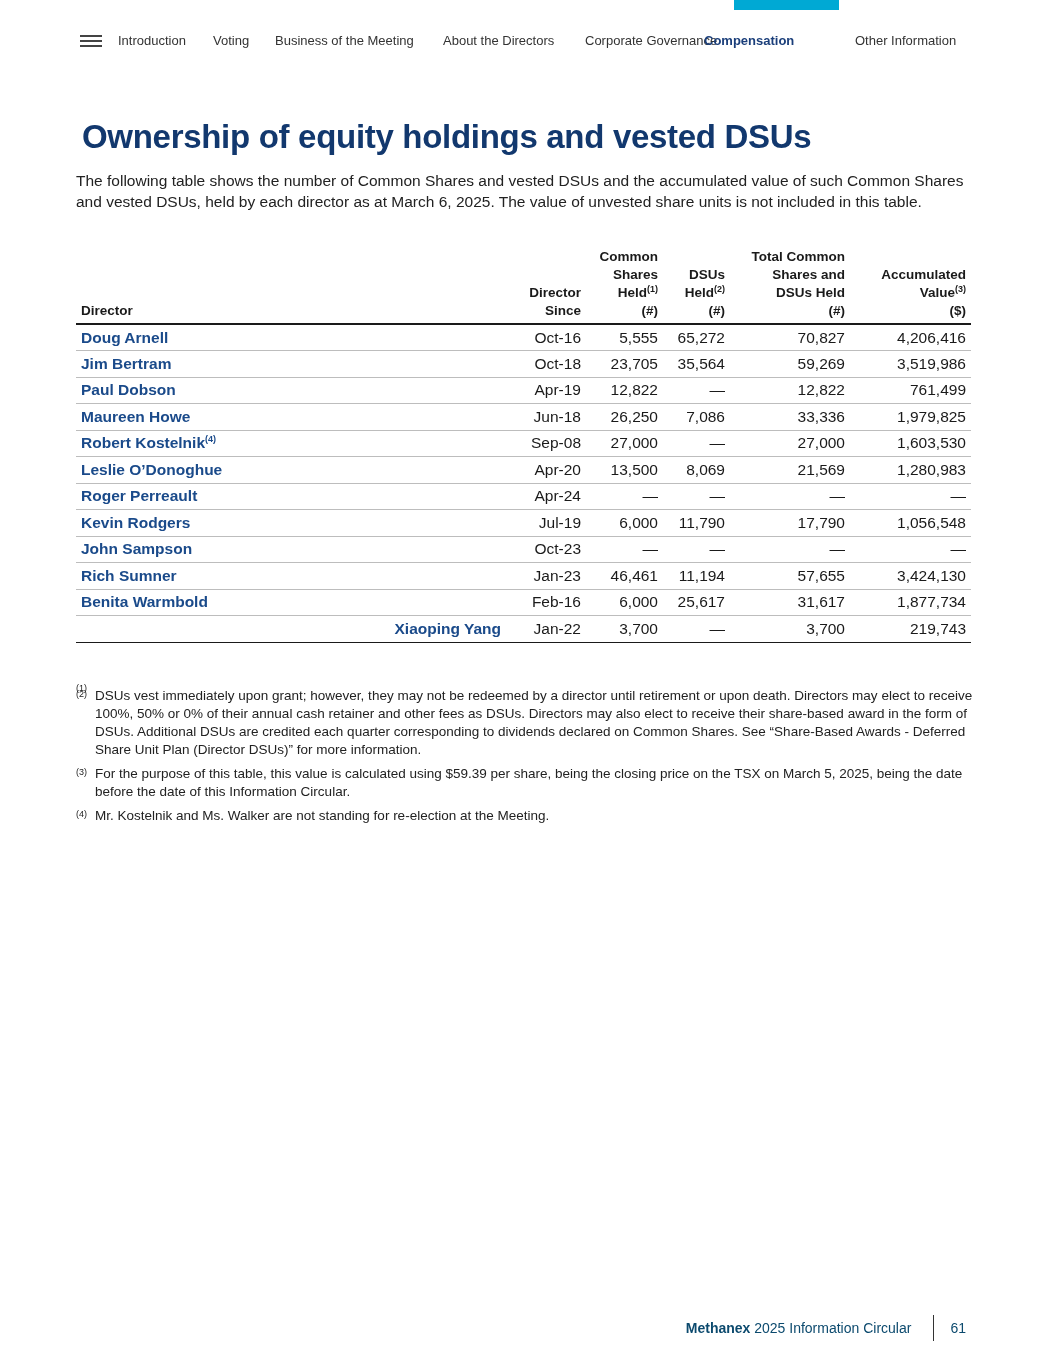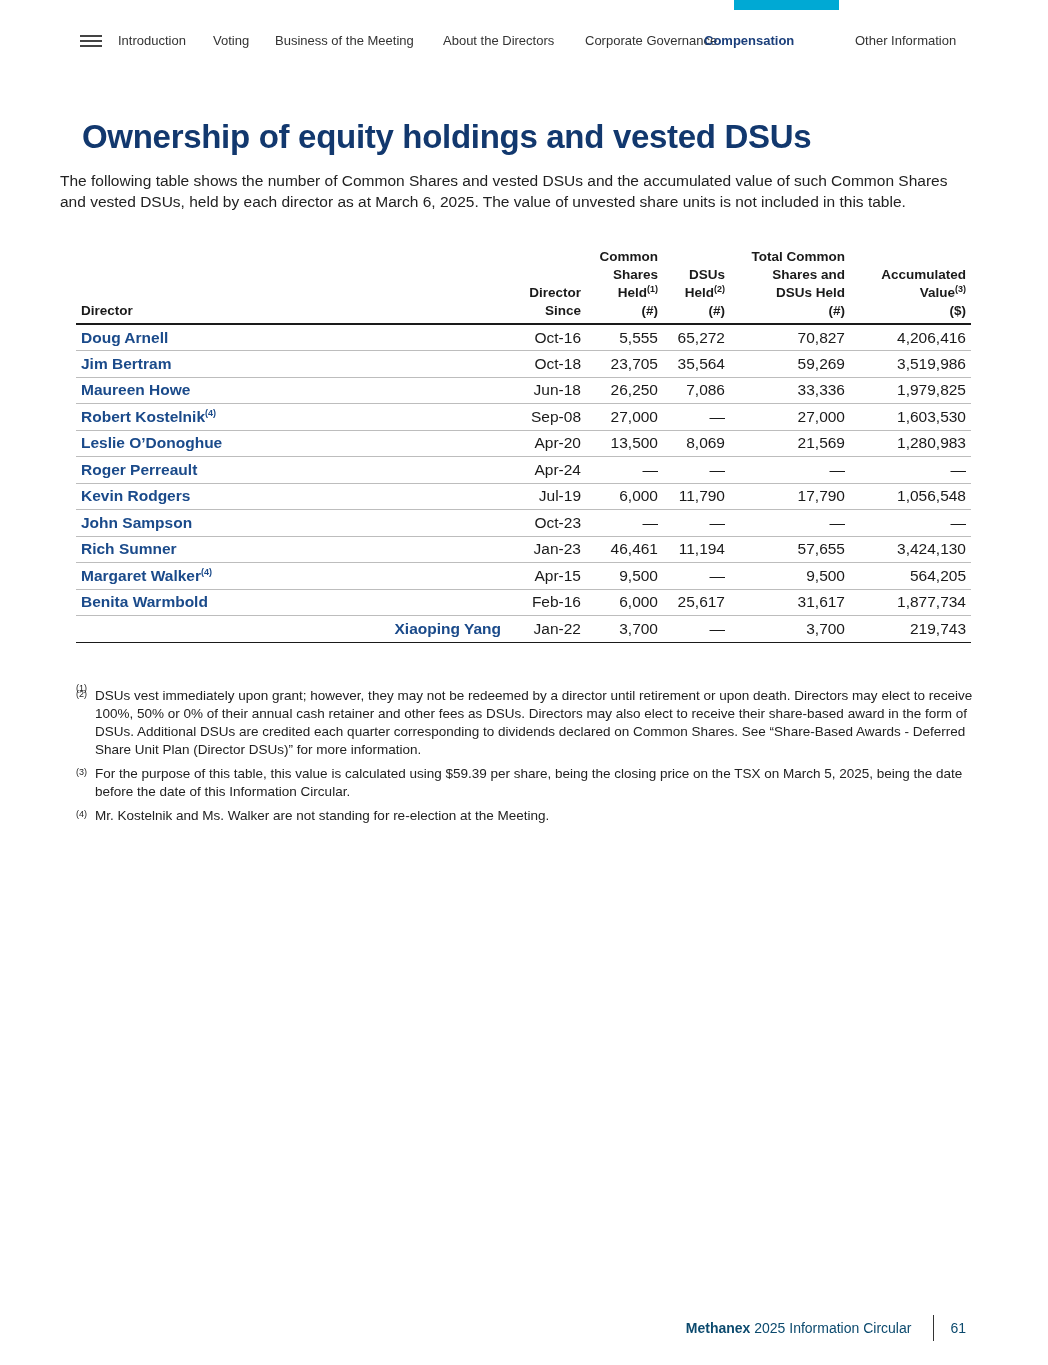--- a/index.html
+++ b/index.html
@@ -7,21 +7,21 @@
     body { font-family: "Liberation Sans", "DejaVu Sans", sans-serif; color: #1a1a1a; position: relative; overflow: hidden; }
 
     .topnav { position: absolute; top: 0; left: 0; width: 1048px; height: 70px; }
     .active-bar { position: absolute; top: 0; left: 734px; width: 105px; height: 10px; background: #00a9d4; }
     .hamburger { position: absolute; left: 80px; top: 35px; width: 22px; height: 14px; cursor: pointer; }
     .hamburger span { display: block; height: 2px; background: #444; margin-bottom: 3px; }
     .nav-item { position: absolute; top: 33px; font-size: 13px; color: #333; white-space: nowrap; cursor: pointer; }
     .nav-item.active { color: #1a3e7a; font-weight: bold; }
 
     .title { position: absolute; left: 82px; top: 118px; font-size: 33px; font-weight: bold; color: #12386e; letter-spacing: -0.3px; }
-    .intro { position: absolute; left: 60px; top: 171px; width: 900px; font-size: 15.5px; line-height: 20.5px; color: #222; }
+    .intro { position: absolute; left: 76px; top: 171px; width: 900px; font-size: 15.5px; line-height: 20.5px; color: #222; }
 
     table.holdings { position: absolute; left: 76px; top: 248px; width: 895px; border-collapse: collapse; font-size: 15.5px; }
     table.holdings th { font-weight: bold; font-size: 13.5px; line-height: 18px; vertical-align: bottom; text-align: right; padding: 0 5px 3px 5px; color: #1a1a1a; border-bottom: 2px solid #1a1a1a; }
     table.holdings th.left { text-align: left; }
     table.holdings td { text-align: right; padding: 0 5px; height: 26.5px; border-bottom: 1px solid #bdbdbd; color: #1a1a1a; white-space: nowrap; }
     table.holdings td.name { text-align: left; color: #1a4a8a; font-weight: bold; cursor: pointer; }
     table.holdings tr:last-child td { border-bottom: 1.5px solid #1a1a1a; text-align: right; }
     sup { font-size: 9px; vertical-align: super; line-height: 0; }
 
     .footnotes { position: absolute; left: 76px; top: 681px; width: 900px; font-size: 13.5px; line-height: 18px; color: #222; }
@@ -87,20 +87,28 @@
       </tr>
       <tr>
         <td class="name"><span>Jim Bertram</span><sup></sup></td>
         <td>Oct-18</td>
         <td>23,705</td>
         <td>35,564</td>
         <td>59,269</td>
         <td>3,519,986</td>
       </tr>
       <tr>
+        <td class="name"><span>Paul Dobson</span><sup></sup></td>
+        <td>Apr-19</td>
+        <td>12,822</td>
+        <td>—</td>
+        <td>12,822</td>
+        <td>761,499</td>
+      </tr>
+      <tr>
         <td class="name"><span>Maureen Howe</span><sup></sup></td>
         <td>Jun-18</td>
         <td>26,250</td>
         <td>7,086</td>
         <td>33,336</td>
         <td>1,979,825</td>
       </tr>
       <tr>
         <td class="name"><span>Robert Kostelnik</span><sup>(4)</sup></td>
         <td>Sep-08</td>
@@ -143,28 +151,20 @@
       </tr>
       <tr>
         <td class="name"><span>Rich Sumner</span><sup></sup></td>
         <td>Jan-23</td>
         <td>46,461</td>
         <td>11,194</td>
         <td>57,655</td>
         <td>3,424,130</td>
       </tr>
       <tr>
-        <td class="name"><span>Margaret Walker</span><sup>(4)</sup></td>
-        <td>Apr-15</td>
-        <td>9,500</td>
-        <td>—</td>
-        <td>9,500</td>
-        <td>564,205</td>
-      </tr>
-      <tr>
         <td class="name"><span>Benita Warmbold</span><sup></sup></td>
         <td>Feb-16</td>
         <td>6,000</td>
         <td>25,617</td>
         <td>31,617</td>
         <td>1,877,734</td>
       </tr>
       <tr>
         <td class="name"><span>Xiaoping Yang</span><sup></sup></td>
         <td>Jan-22</td>

